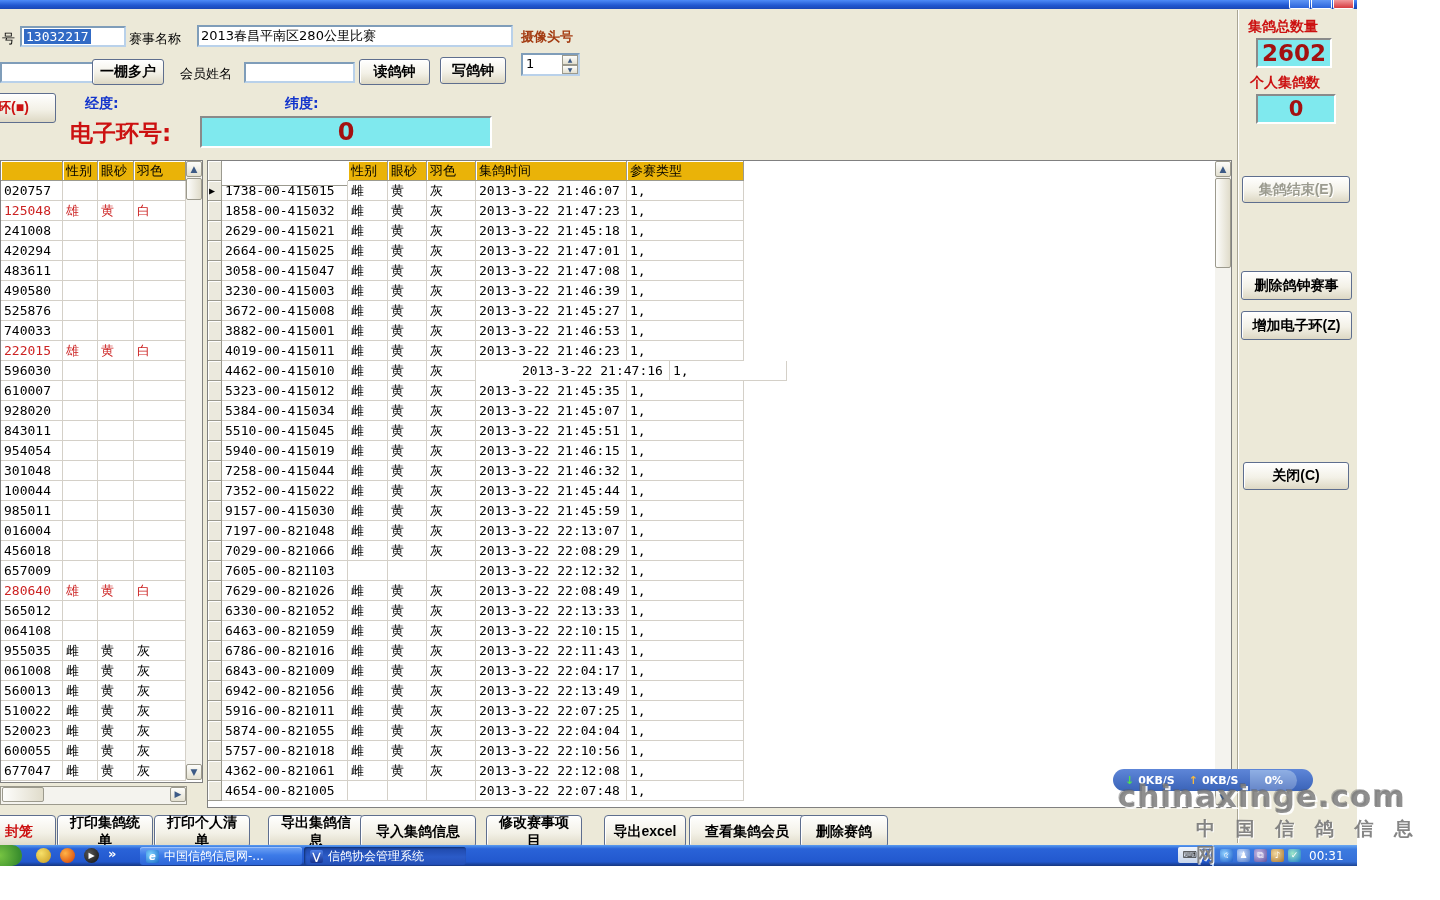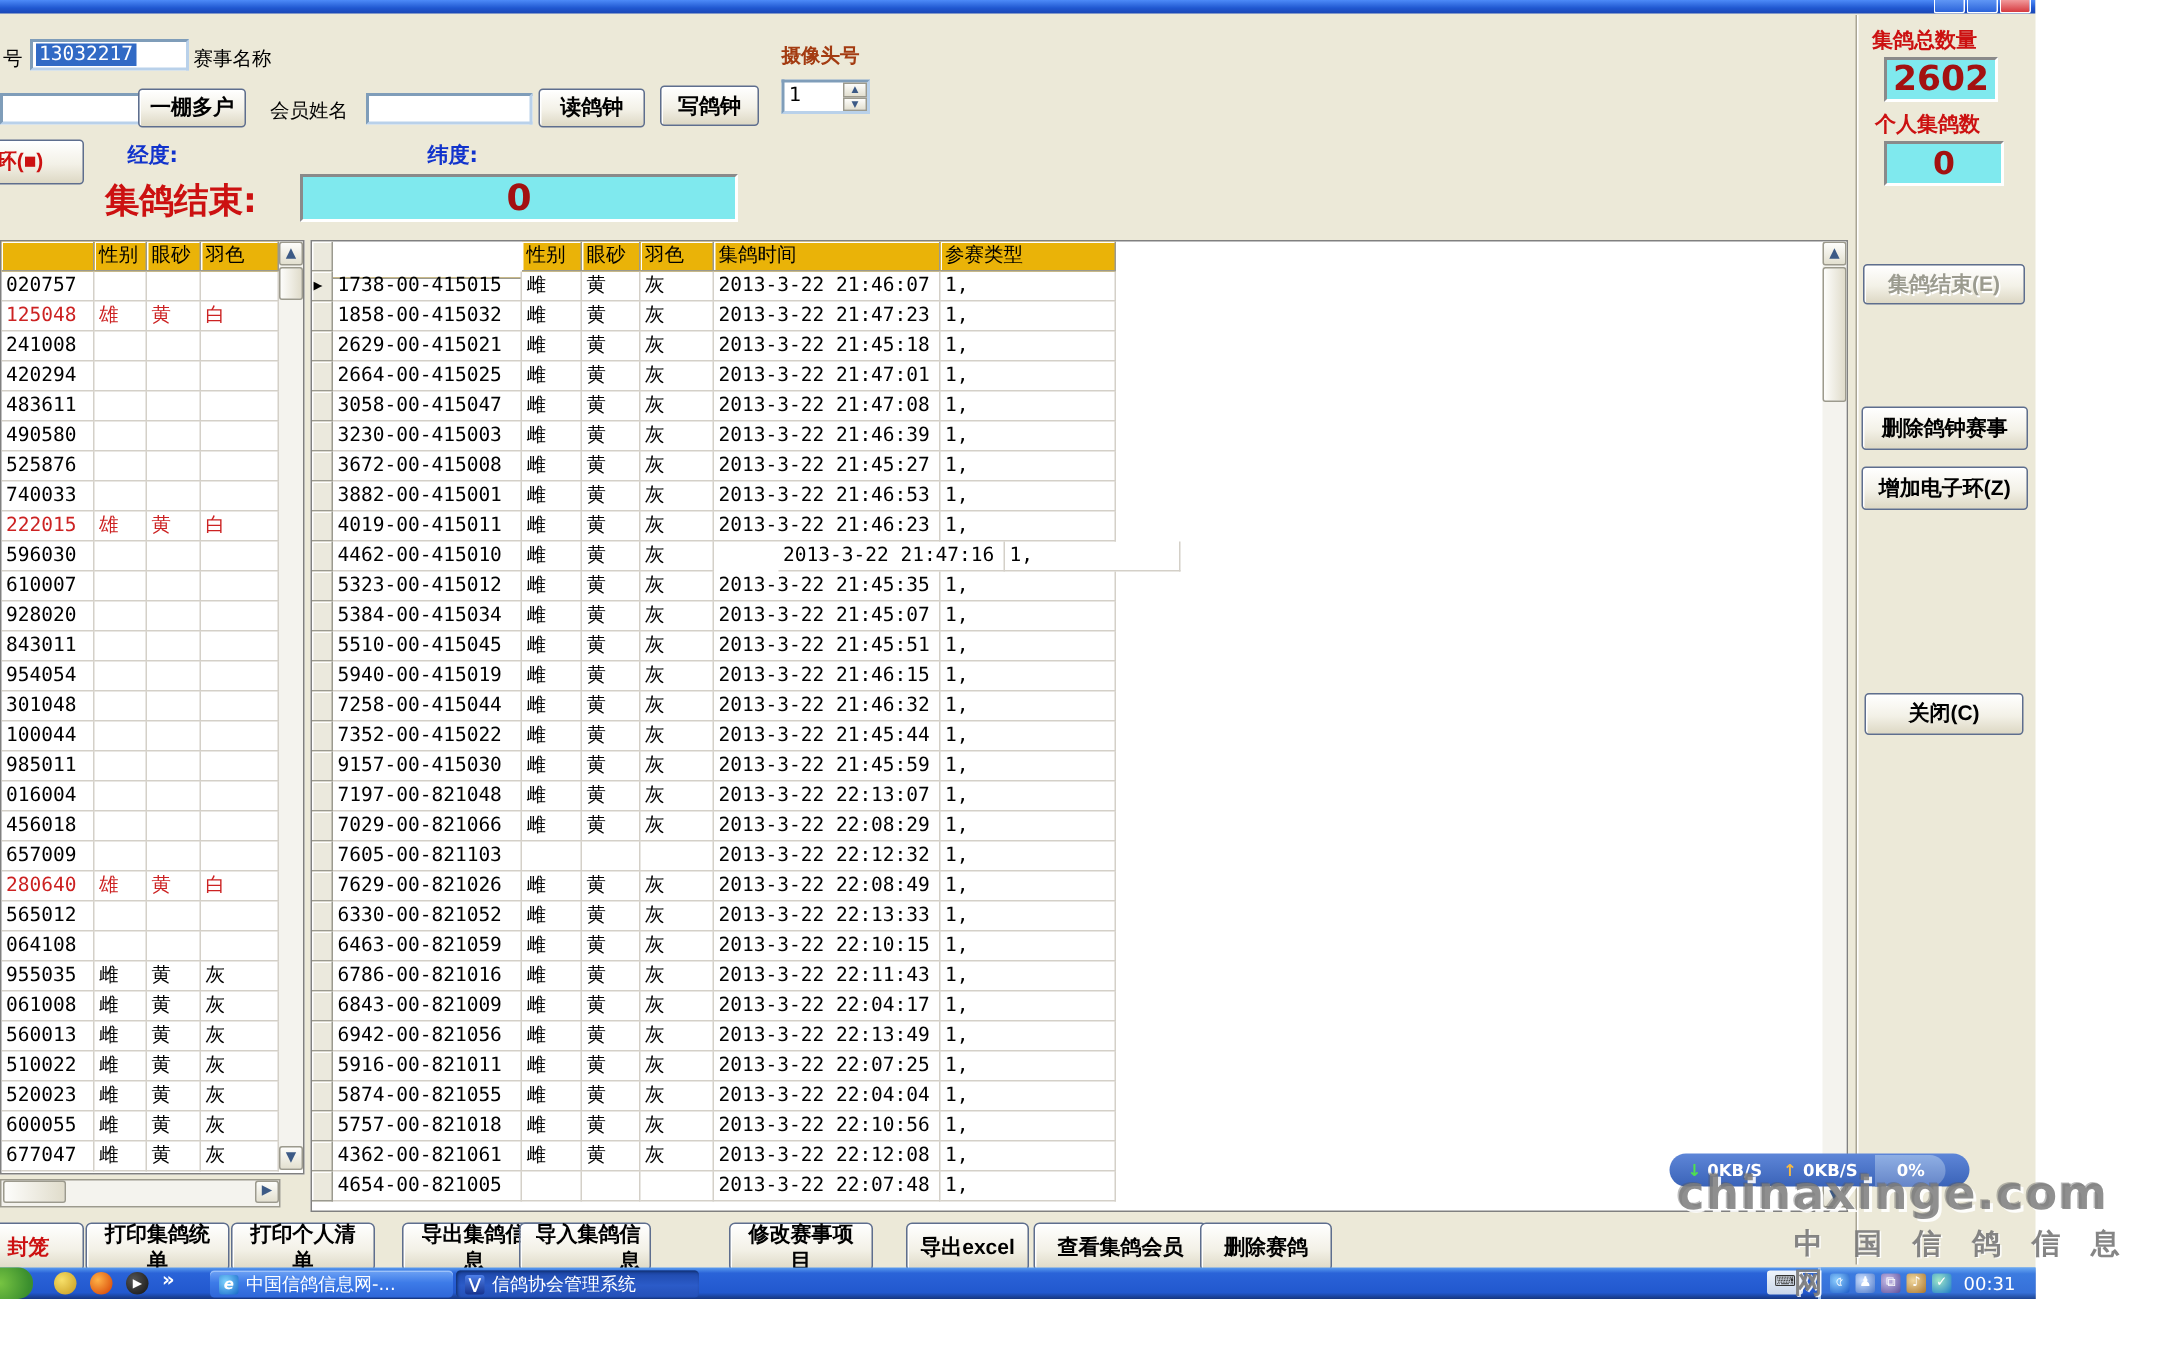--- a/index.html
+++ b/index.html
@@ -84,32 +84,35 @@
   <div id="titlebar"></div>
   <div class="wbtn b" style="left:1289px;"></div>
   <div class="wbtn b" style="left:1311px;"></div>
   <div class="wbtn r" style="left:1333px;"></div>
 
   <label style="left:2px;top:30px;">号</label>
   <div class="inp mono" style="left:20px;top:26px;width:98px;height:17px;">
     <span style="background:#316AC5;color:#fff;padding:0 2px;">13032217</span>
   </div>
   <label style="left:129px;top:30px;">赛事名称</label>
+  <div class="inp" style="left:197px;top:25px;width:308px;height:18px;">
+    <span>2013春昌平南区280公里比赛</span>
+  </div>
 
   <div class="inp" style="left:0px;top:62px;width:86px;height:17px;"></div>
   <button class="btn" style="left:92px;top:59px;width:72px;height:26px;">一棚多户</button>
   <label style="left:180px;top:65px;">会员姓名</label>
   <div class="inp" style="left:244px;top:62px;width:103px;height:17px;"></div>
   <button class="btn" style="left:359px;top:59px;width:71px;height:26px;">读鸽钟</button>
   <button class="btn" style="left:440px;top:57px;width:66px;height:27px;">写鸽钟</button>
 
   <button class="btn" style="left:-30px;top:93px;width:86px;height:30px;color:#CC1111;">环(■)</button>
   <label class="bluelab" style="left:85px;top:95px;font-size:14px;">经度:</label>
   <label class="bluelab" style="left:285px;top:95px;font-size:14px;">纬度:</label>
-  <label class="redlab" style="left:70px;top:118px;font-size:23px;">集鸽结束:</label>
+  <label class="redlab" style="left:70px;top:118px;font-size:23px;">电子环号:</label>
   <div class="cyan" style="position:absolute;left:200px;top:116px;width:288px;height:28px;font-size:24px;">
     <span>0</span>
   </div>
 
   <label class="redlab" style="left:521px;top:28px;color:#A33B11;">摄像头号</label>
   <div class="spin" style="left:521px;top:53px;width:55px;height:19px;">
     <div class="v">1</div>
     <div class="arr">
       <div>▲</div>
       <div>▼</div>
@@ -626,21 +629,21 @@
       <div class="sbtn" style="top:0;left:0;">▲</div>
       <div class="sth" style="top:17px;left:0;width:16px;height:90px;"></div>
       <div class="sbtn" style="bottom:0;left:0;">▼</div>
     </div>
   </div>
 
   <button class="btn bb" style="left:-18px;width:74px;color:#CC1111;">封笼</button>
   <button class="btn bb" style="left:57px;width:96px;">打印集鸽统单</button>
   <button class="btn bb" style="left:154px;width:96px;">打印个人清单</button>
   <button class="btn bb" style="left:268px;width:96px;">导出集鸽信息</button>
-  <button class="btn bb" style="left:346px;width:88px;text-align:right;">导入集鸽信息</button>
+  <button class="btn bb" style="left:360px;width:116px;">导入集鸽信息</button>
   <button class="btn bb" style="left:486px;width:96px;">修改赛事项目</button>
   <button class="btn bb" style="left:604px;width:82px;">导出excel</button>
   <button class="btn bb" style="left:689px;width:116px;">查看集鸽会员</button>
   <button class="btn bb" style="left:800px;width:88px;">删除赛鸽</button>
 
   <div id="netpill">
     <span style="color:#4FE04F;margin:0 4px 0 12px;">↓</span>
     <span>0KB/S</span>
     <span style="color:#F5B942;margin:0 4px 0 14px;">↑</span>
     <span>0KB/S</span>

